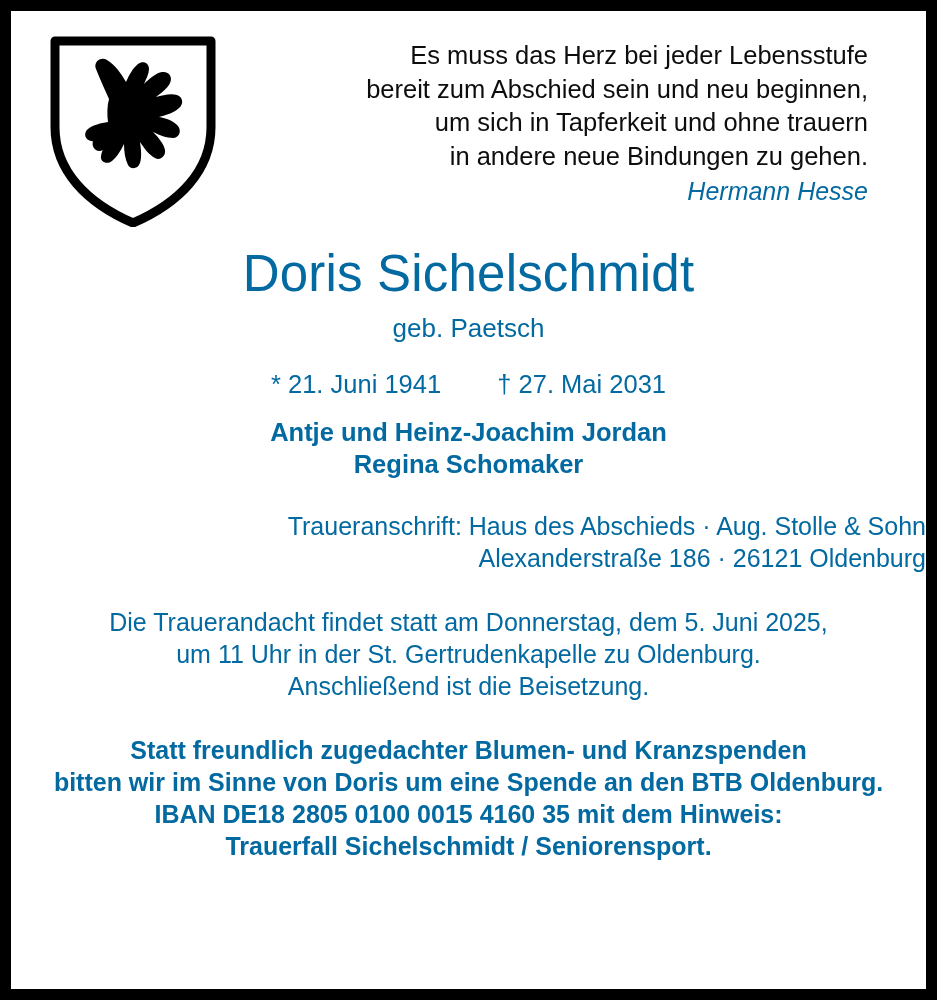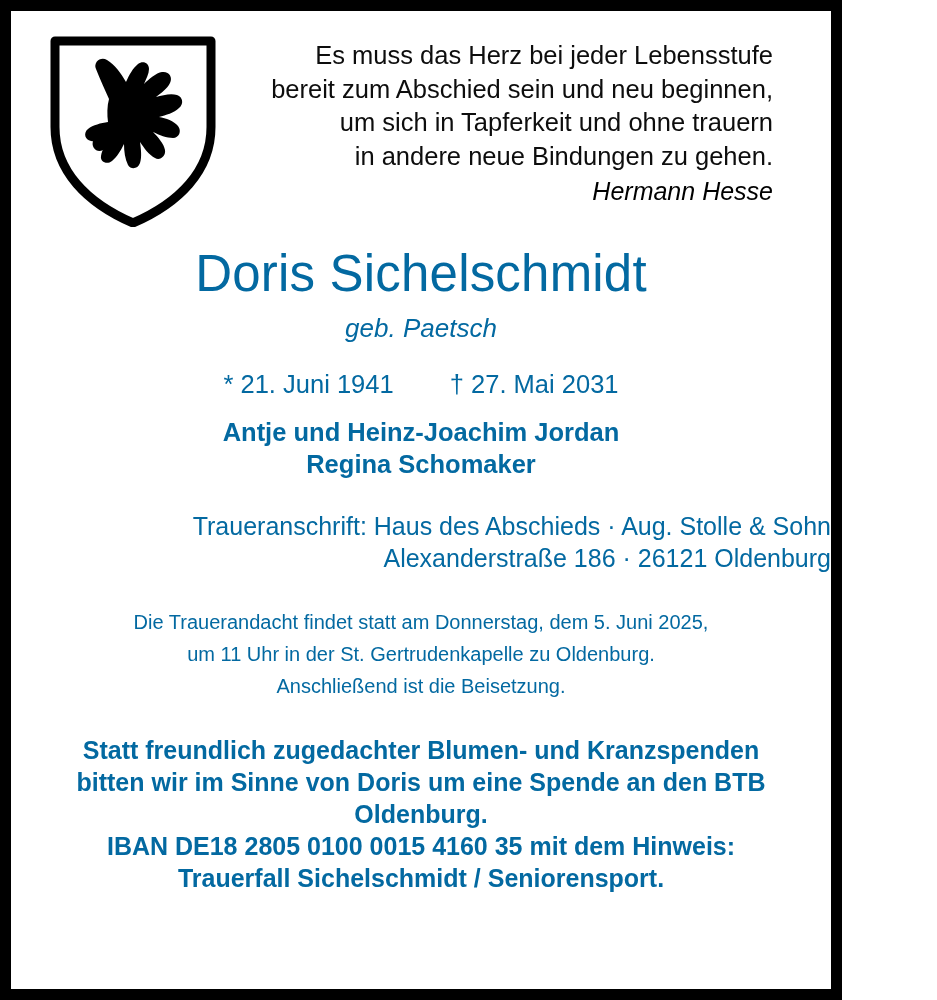--- a/index.html
+++ b/index.html
@@ -7,21 +7,21 @@
     padding: 0;
     background: #ffffff;
   }
 
   body {
     font-family: "Liberation Sans", sans-serif;
   }
 
   .notice {
     position: relative;
-    width: 842px;
+    width: 937px;
     height: 1000px;
     box-sizing: border-box;
     background: #ffffff;
     border: 11px solid #000000;
     overflow: hidden;
   }
 
   
   .crest {
     position: absolute;
@@ -47,21 +47,21 @@
   .quote-line {
     font-size: 25.5px;
     line-height: 33.5px;
     color: #0d0d0d;
     white-space: nowrap;
   }
   .quote-author {
     font-size: 25px;
     line-height: 34px;
     font-style: italic;
-    color: #000000;
+    color: #0369a1;
     margin-top: 1px;
   }
 
   
   .body-col {
     position: absolute;
     left: 0;
     right: 0;
     top: 232px;
     text-align: center;
@@ -72,21 +72,20 @@
     font-size: 51px;
     line-height: 62px;
     font-weight: 400;
     letter-spacing: 0.2px;
   }
 
   .maiden-name {
     font-size: 26px;
     line-height: 34px;
     margin-top: 6px;
-    font-style: italic;
   }
 
   .dates {
     font-size: 25.5px;
     line-height: 34px;
     margin-top: 22px;
   }
   .dates .gap {
     display: inline-block;
     width: 42px;
@@ -113,21 +112,21 @@
   }
   .address-line {
     font-size: 25px;
     line-height: 32px;
   }
 
   .service-block {
     margin-top: 32px;
   }
   .service-line {
-    font-size: 20px;
+    font-size: 25px;
     line-height: 32px;
     text-align: center;
   }
 
   .donation-block {
     margin-top: 32px;
   }
   .donation-line {
     font-size: 25px;
     line-height: 32px;

